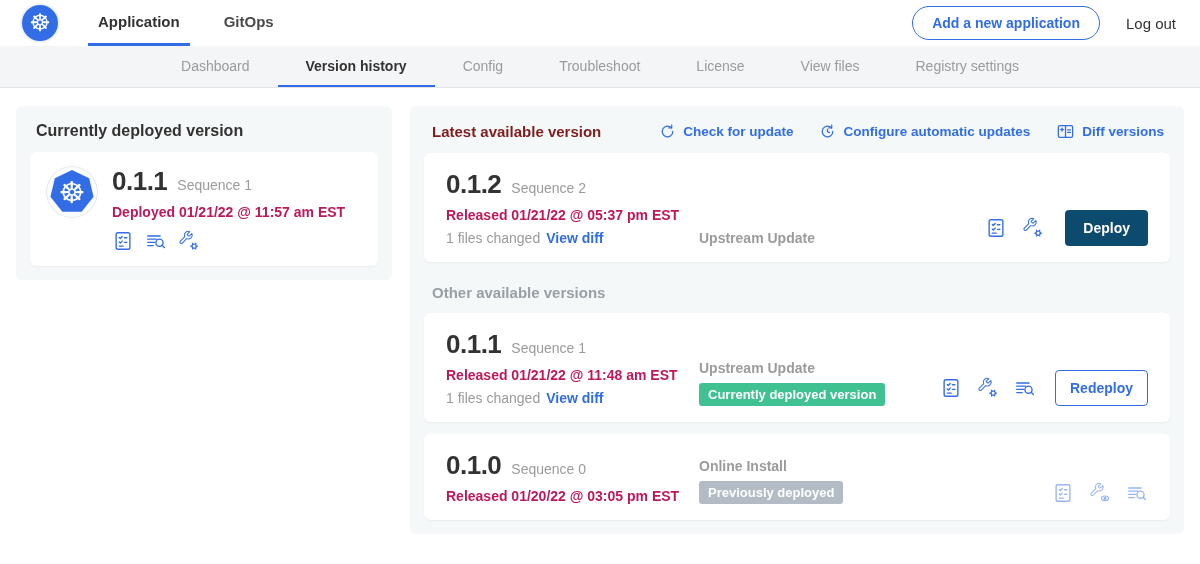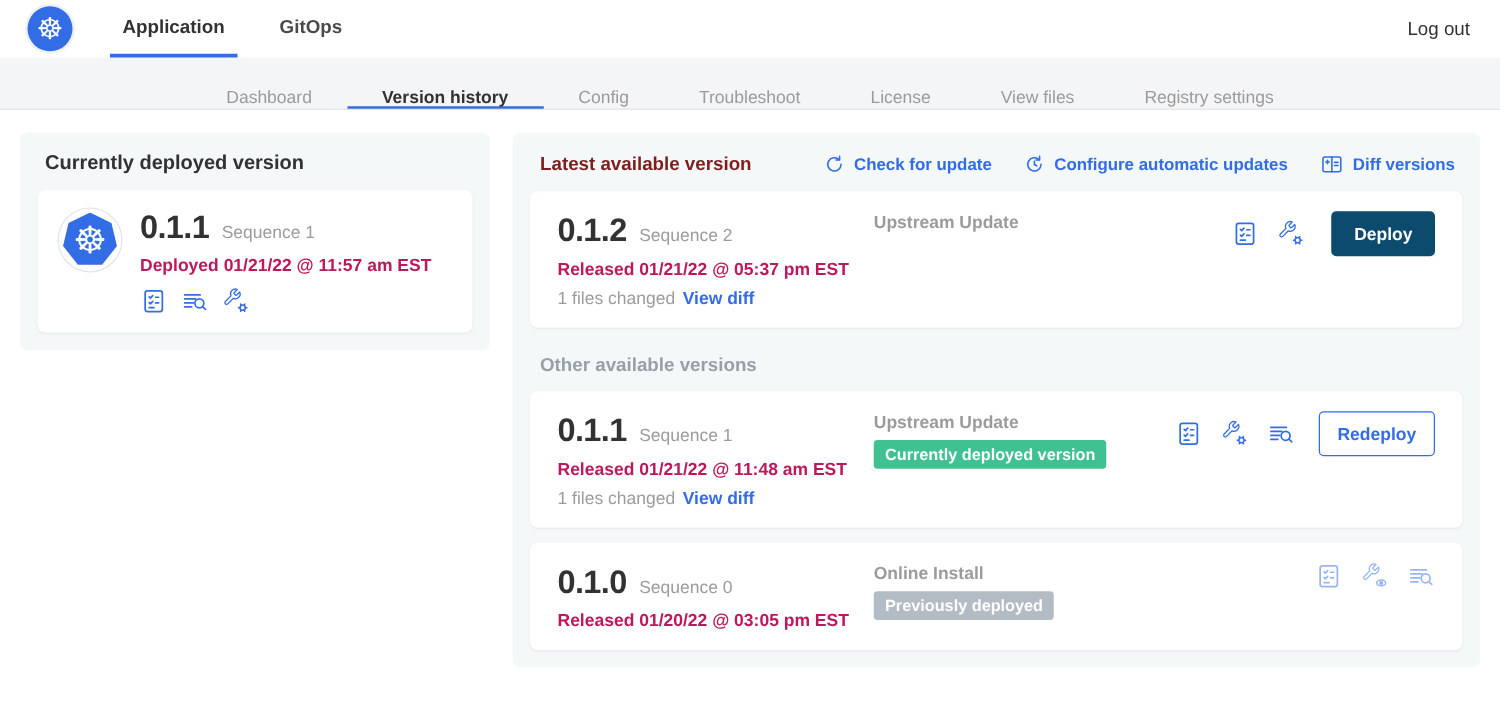--- a/index.html
+++ b/index.html
@@ -19,21 +19,21 @@
   .htab.inactive { font-weight:600; color:#4a4a4a; }
   .hspacer { flex:1; }
   .add-btn { align-self:center; border:1px solid #326de6; color:#326de6; background:#fff;
     font-weight:700; font-size:14px; padding:8px 19px; border-radius:19px; cursor:pointer;
     font-family:inherit; }
   .logout { align-self:center; margin-left:26px; font-size:15px; color:#323232; cursor:pointer; }
 
   
   .subnav { height:42px; background:#f4f5f7; border-bottom:1px solid #e4e5e8;
     display:flex; justify-content:center; }
-  .stab { display:flex; align-items:flex-end; padding:0 28px; font-size:14px; color:#9b9b9b;
+  .stab { display:flex; align-items:center; padding:0 28px; font-size:14px; color:#9b9b9b;
     cursor:pointer; border-bottom:2px solid transparent; }
   .stab.active { color:#323232; font-weight:700; border-bottom-color:#326de6; }
 
   
   .main { display:flex; gap:18px; padding:18px 16px 0 16px; align-items:flex-start; }
   .panel { background:#f4f8f9; border-radius:6px; padding:14px; }
   .panel-left { width:376px; }
   .panel-right { flex:1; }
   .panel-title { font-size:16px; font-weight:700; color:#323232; margin:2px 0 12px 6px; }
 
@@ -60,21 +60,21 @@
   .icn { width:22px; height:22px; color:#326de6; cursor:pointer; display:block; }
   .icn.light { opacity:.5; }
   .icn-sm { width:17px; height:17px; color:#326de6; display:block; }
 
   
   .avail-head { display:flex; align-items:center; padding:2px 6px 0 8px; }
   .avail-title { flex:1; font-size:15px; font-weight:600; color:#7f1d1d; }
   .alink { display:flex; align-items:center; gap:7px; margin-left:26px;
     font-size:13.5px; font-weight:700; color:#326de6; cursor:pointer;justify-content:space-between; }
 
-  .vcard { display:flex; align-items:flex-start; padding:16px 22px; margin-top:12px; }
+  .vcard { display:flex; align-items:flex-end; padding:16px 22px; margin-top:12px; }
   .vleft { width:235px; flex:0 0 235px; }
   .vmid { flex:1; padding-left:18px; display:flex; flex-direction:column; gap:7px; align-items:flex-start; }
   .vsource { font-size:14px; font-weight:600; color:#9b9b9b; }
   .vright { display:flex; align-items:center; gap:15px; }
 
   .badge { font-size:13px; font-weight:700; color:#fff; padding:4px 9px; border-radius:3px; }
   .badge-green { background:#3fc191; }
   .badge-gray { background:#b3bcc4; }
 
   .btn-deploy { background:#0c4a6e; color:#fff; border:0; font-weight:700; font-size:14px;
@@ -162,20 +162,21 @@
   <div class="k8s-avatar">☸</div>
   <div class="htabs">
     <div class="htab active">
       <span>Application</span>
     </div>
     <div class="htab inactive">
       <span>GitOps</span>
     </div>
   </div>
   <div class="hspacer"></div>
+  <button class="add-btn">Add a new application</button>
   <span class="logout">Log out</span>
 </div>
 
 <div class="subnav">
   <div class="stab">
       <span>Dashboard</span>
     </div>
   <div class="stab active">
       <span>Version history</span>
     </div>

